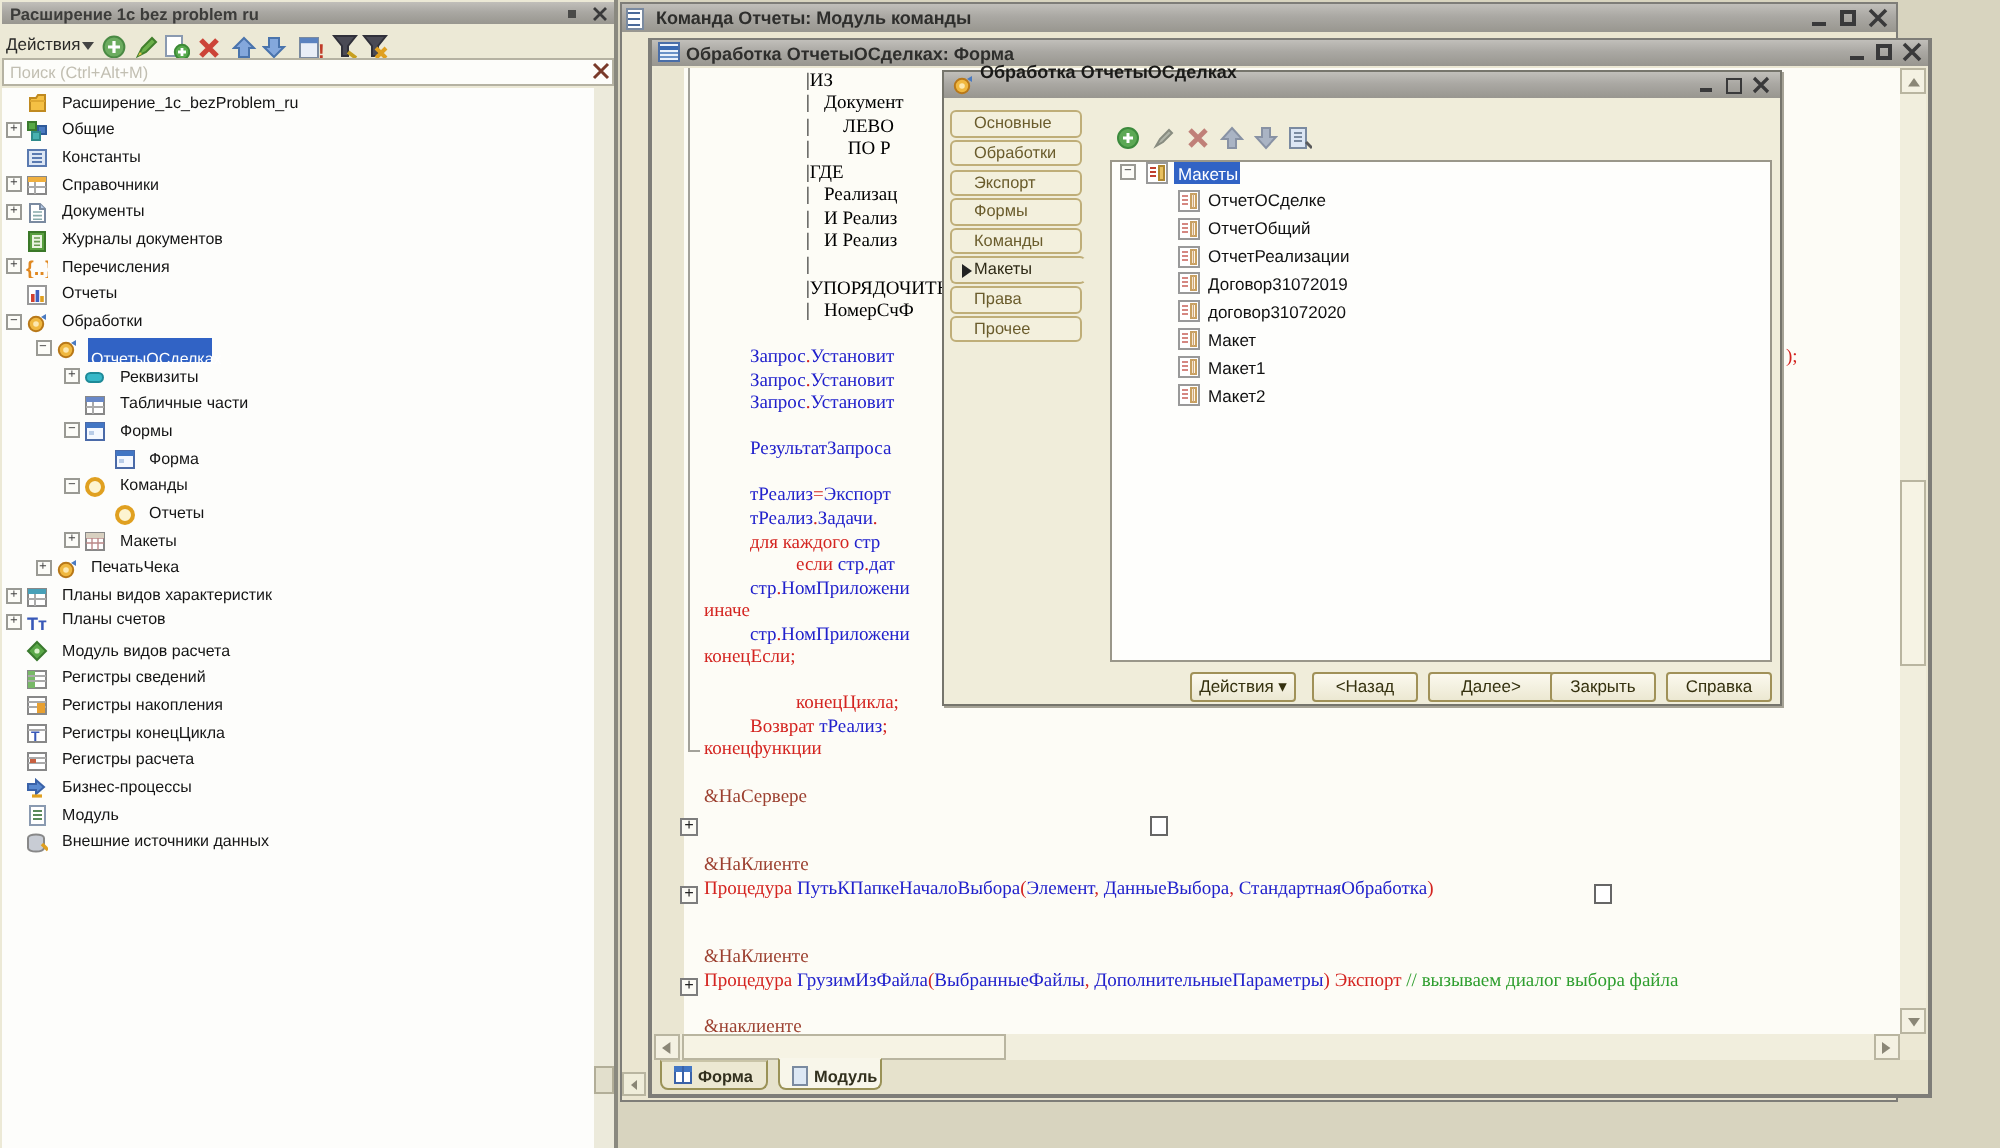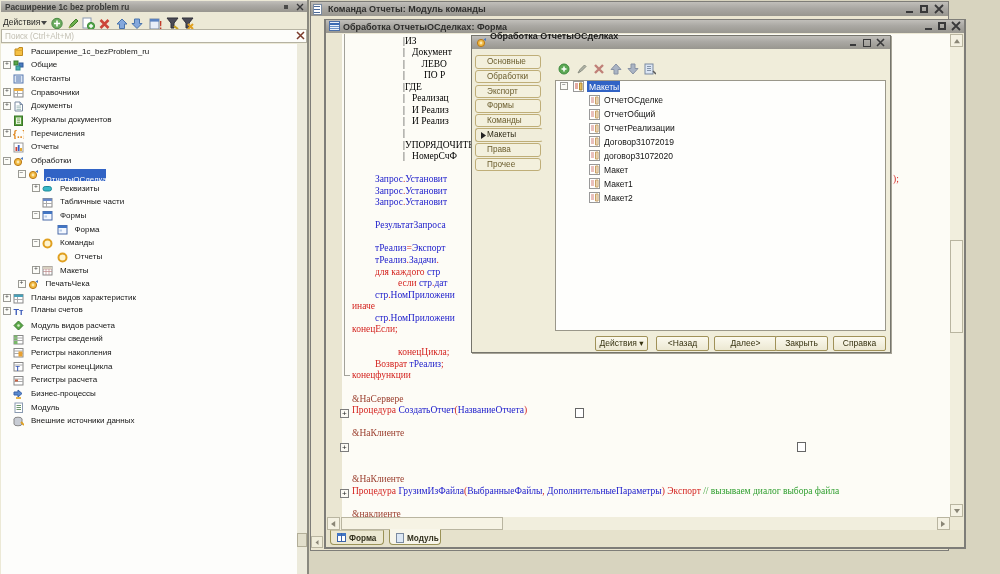--- a/index.html
+++ b/index.html
@@ -71,22 +71,22 @@
 <div class="cl" style="left:48px;top:232.5px"><span class="r">для каждого </span><span class="b">стр</span></div>
 <div class="cl" style="left:71px;top:244px"><span class="r">если </span><span class="b">стр</span><span class="r">.</span><span class="b">дат</span></div>
 <div class="cl" style="left:48px;top:255.6px"><span class="b">стр</span><span class="r">.</span><span class="b">НомПриложени</span></div>
 <div class="cl" style="left:25px;top:267.1px"><span class="r">иначе</span></div>
 <div class="cl" style="left:48px;top:278.7px"><span class="b">стр</span><span class="r">.</span><span class="b">НомПриложени</span></div>
 <div class="cl" style="left:25px;top:290.2px"><span class="r">конецЕсли;</span></div>
 <div class="cl" style="left:71px;top:313.3px"><span class="r">конецЦикла;</span></div>
 <div class="cl" style="left:48px;top:324.9px"><span class="r">Возврат </span><span class="b">тРеализ</span><span class="r">;</span></div>
 <div class="cl" style="left:25px;top:336.4px"><span class="r">конецфункции</span></div>
 <div class="cl" style="left:25px;top:359.5px"><span class="d">&amp;НаСервере</span></div>
-<div class="cl" style="left:25px;top:371.1px"><span class="r">Процедура </span><span class="b">СоздатьОтчет</span><span class="r">(</span><span class="b">НазваниеОтчета</span><span class="r">)</span></div>
 <div class="cl" style="left:25px;top:394.2px"><span class="d">&amp;НаКлиенте</span></div>
+<div class="cl" style="left:25px;top:405.7px"><span class="r">Процедура </span><span class="b">ПутьКПапкеНачалоВыбора</span><span class="r">(</span><span class="b">Элемент</span><span class="r">,</span><span class="bk"> </span><span class="b">ДанныеВыбора</span><span class="r">,</span><span class="bk"> </span><span class="b">СтандартнаяОбработка</span><span class="r">)</span></div>
 <div class="cl" style="left:25px;top:440.4px"><span class="d">&amp;НаКлиенте</span></div>
 <div class="cl" style="left:25px;top:451.9px"><span class="r">Процедура </span><span class="b">ГрузимИзФайла</span><span class="r">(</span><span class="b">ВыбранныеФайлы</span><span class="r">,</span><span class="bk"> </span><span class="b">ДополнительныеПараметры</span><span class="r">)</span><span class="bk"> </span><span class="r">Экспорт</span><span class="bk"> </span><span class="g">// вызываем диалог выбора файла</span></div>
 <div class="cl" style="left:25px;top:475px"><span class="d">&amp;наклиенте</span></div>
 <div class="fold" style="left:13px;top:374.6px">+</div>
 <div class="fold" style="left:13px;top:409.2px">+</div>
 <div class="fold" style="left:13px;top:455.4px">+</div>
 <div class="cbox" style="left:248px;top:373.6px"></div>
 <div class="cbox" style="left:470px;top:408.2px"></div>
 </div>
 <div class="abs" style="left:950px;top:34px;width:13px;height:483px;background:#f1eedd"></div>

